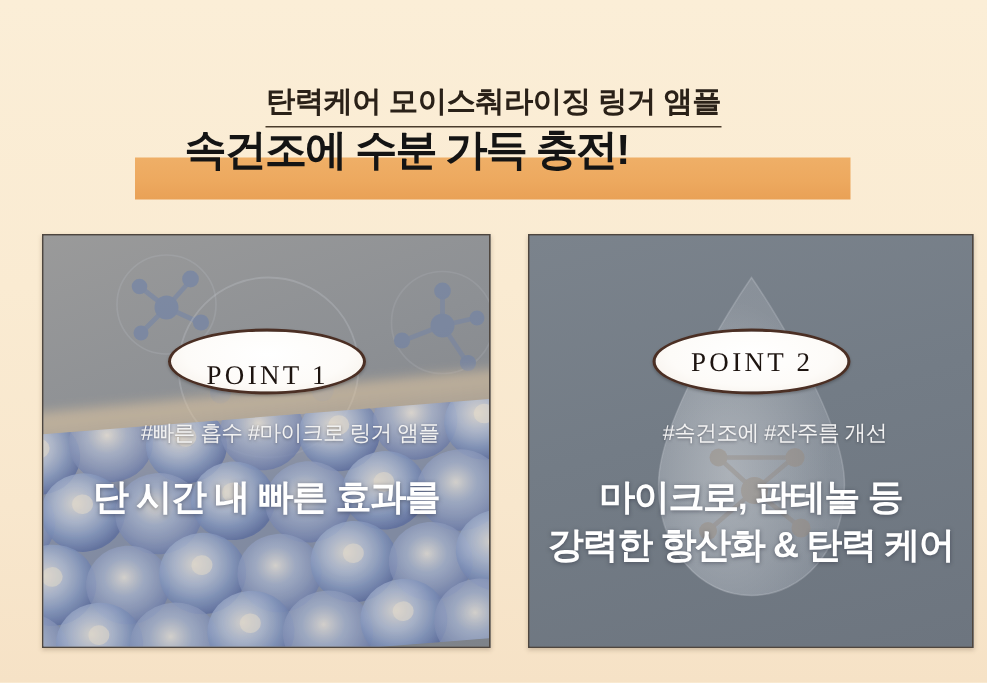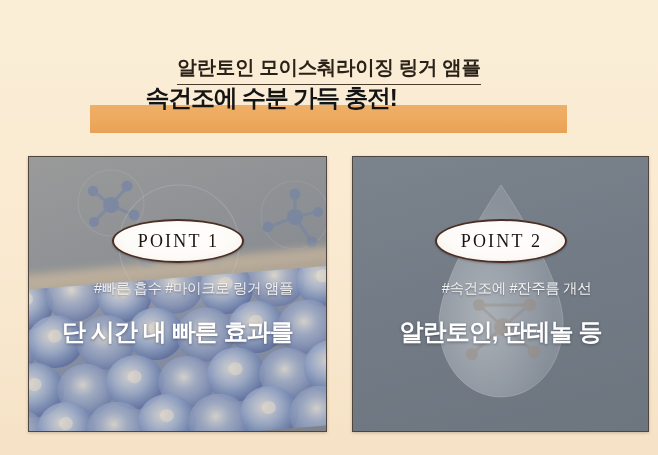--- a/index.html
+++ b/index.html
@@ -21,21 +21,21 @@
   }
   #subtitle span.txt{
     display:inline-block;padding-bottom:3px;border-bottom:1.6px solid #4a3c2c;
   }
   #hl-band{
     position:absolute;left:90px;top:105px;width:477px;height:28px;
     background:linear-gradient(180deg,#efaf67 0%,#eda95f 55%,#e9a156 100%);
   }
   #headline{
     position:absolute;left:0;top:86px;width:542px;text-align:center;
-    font-size:24px;font-weight:900;color:#141414;letter-spacing:-1.2px;
+    font-size:28px;font-weight:900;color:#141414;letter-spacing:-1.2px;
     white-space:nowrap;line-height:1;
   }
   
   .panel{
     position:absolute;top:156px;height:274px;overflow:hidden;
     border:1.2px solid #4e463f;
     box-shadow:0 1px 3px rgba(90,70,45,.28);
   }
   #panel-left{left:28px;width:297px;background:#8a8c8e;}
   #panel-right{left:352px;width:295px;background:#767f89;}
@@ -63,21 +63,21 @@
   }
   
   .badge{
     position:absolute;left:50%;transform:translateX(-50%);
     width:128px;height:40px;border-radius:50%;
     background:radial-gradient(ellipse at 50% 38%,#ffffff 0%,#fdfbf8 60%,#f3ece4 100%);
     border:2px solid #4b2f24;
     box-shadow:0 1px 2px rgba(0,0,0,.25);
     display:flex;align-items:center;justify-content:center;
   }
-  #panel-left .badge{top:62px;}
+  #panel-left .badge{top:62px;align-items:flex-end;}
   #panel-right .badge{top:62px;}
   .badge-text{
     font-family:"Liberation Serif","DejaVu Serif",serif;
     font-size:18px;color:#1d1410;letter-spacing:2.2px;
     white-space:nowrap;padding-left:2px;
   }
   
   .hashline{
     position:absolute;left:0;width:100%;text-align:center;top:122px;
     font-size:14.5px;font-weight:500;color:#f2f2f2;letter-spacing:-0.4px;
@@ -92,21 +92,21 @@
   .maintext .l2{display:block;}
 </style>
 </head>
 <body>
 
 <div id="stage">
 
   <div id="header">
 
     <div id="subtitle">
-      <span class="txt">알란토인 모이스춰라이징 링거 앰플</span>
+      <span class="txt">탄력케어 모이스춰라이징 링거 앰플</span>
     </div>
 
     <div id="hl-band"></div>
 
     <div id="headline">속건조에 수분 가득 충전!</div>
   </div>
 
   <div class="panel" id="panel-left">
 
     <div id="left-top"></div>
@@ -272,17 +272,18 @@
       </g>
     </svg>
 
     <div class="badge">
       <span class="badge-text">POINT  2</span>
     </div>
 
     <div class="hashline">#속건조에 #잔주름 개선</div>
 
     <div class="maintext">
-      <span>알란토인, 판테놀 등</span>
+      <span>마이크로, 판테놀 등</span>
+      <span class="l2">강력한 항산화 &amp; 탄력 케어</span>
     </div>
   </div>
 
 </div>
 
 </body></html>

